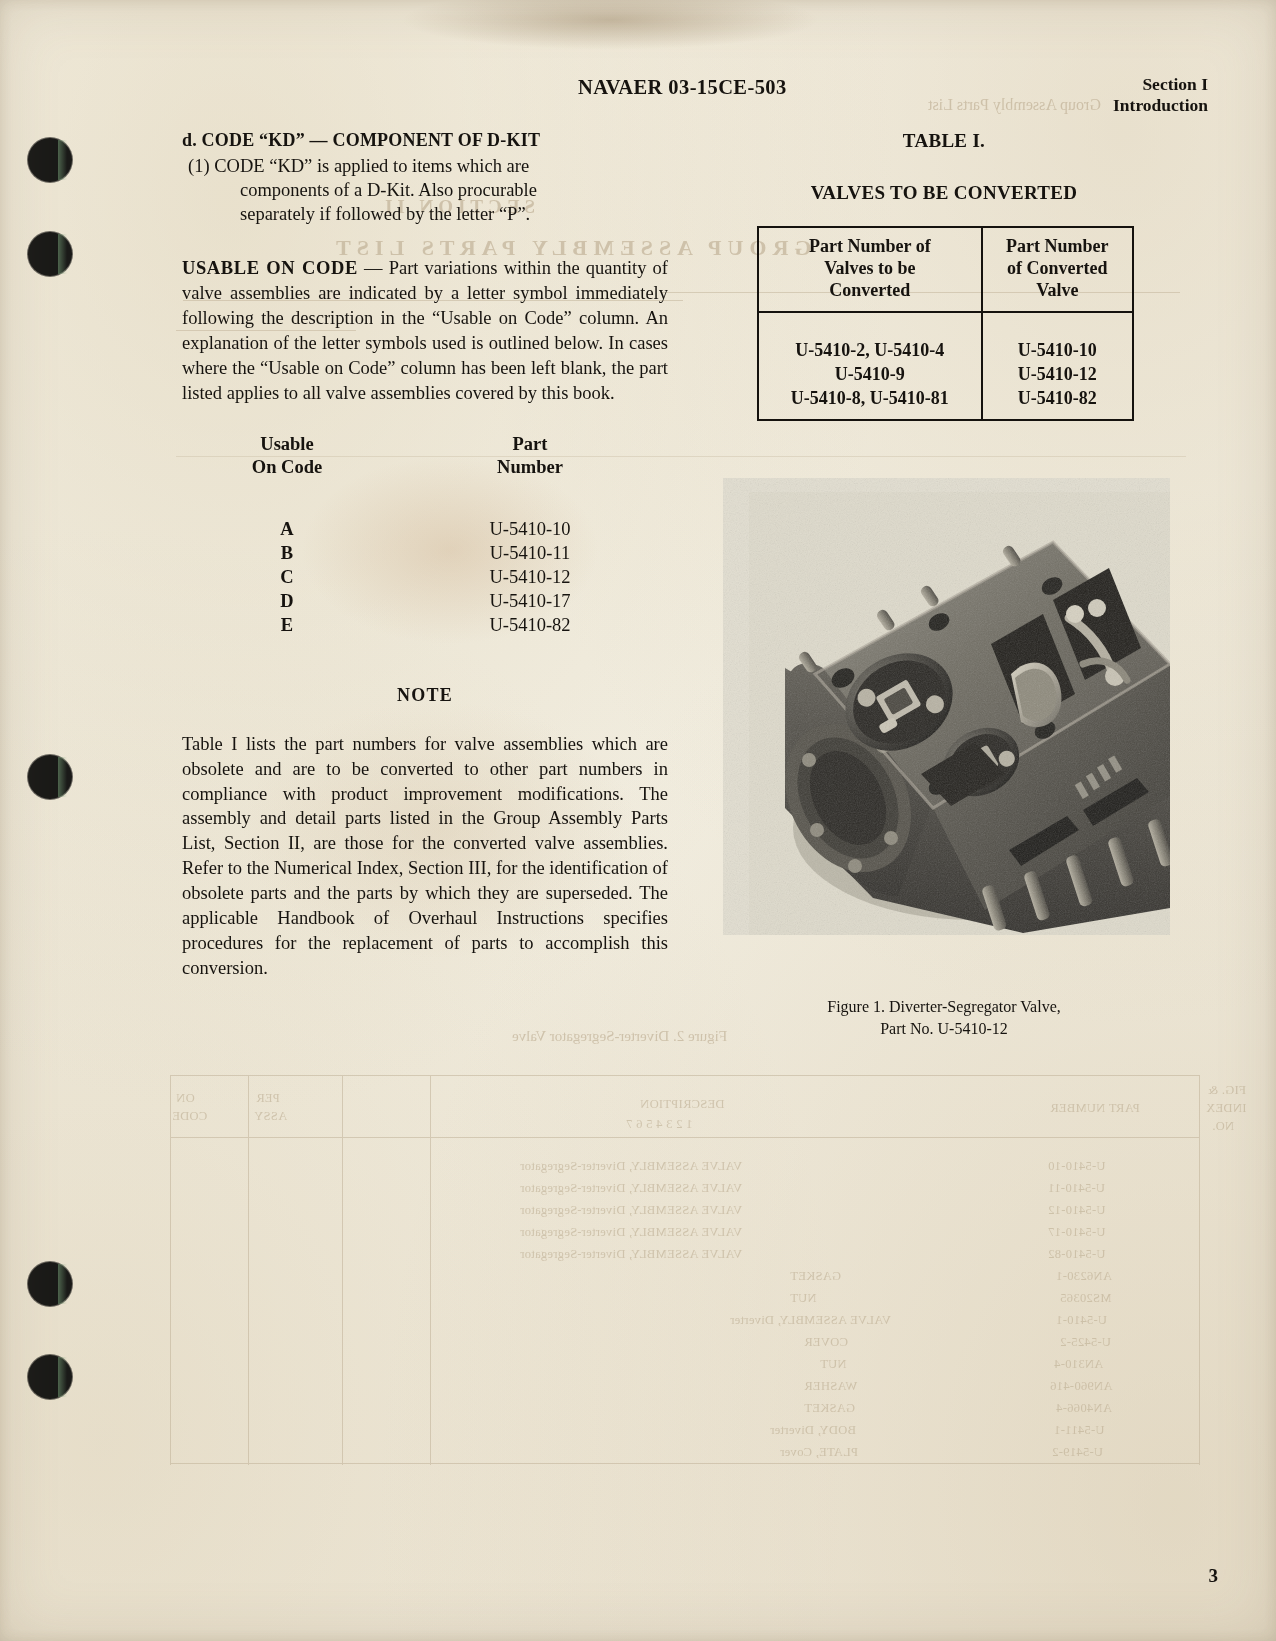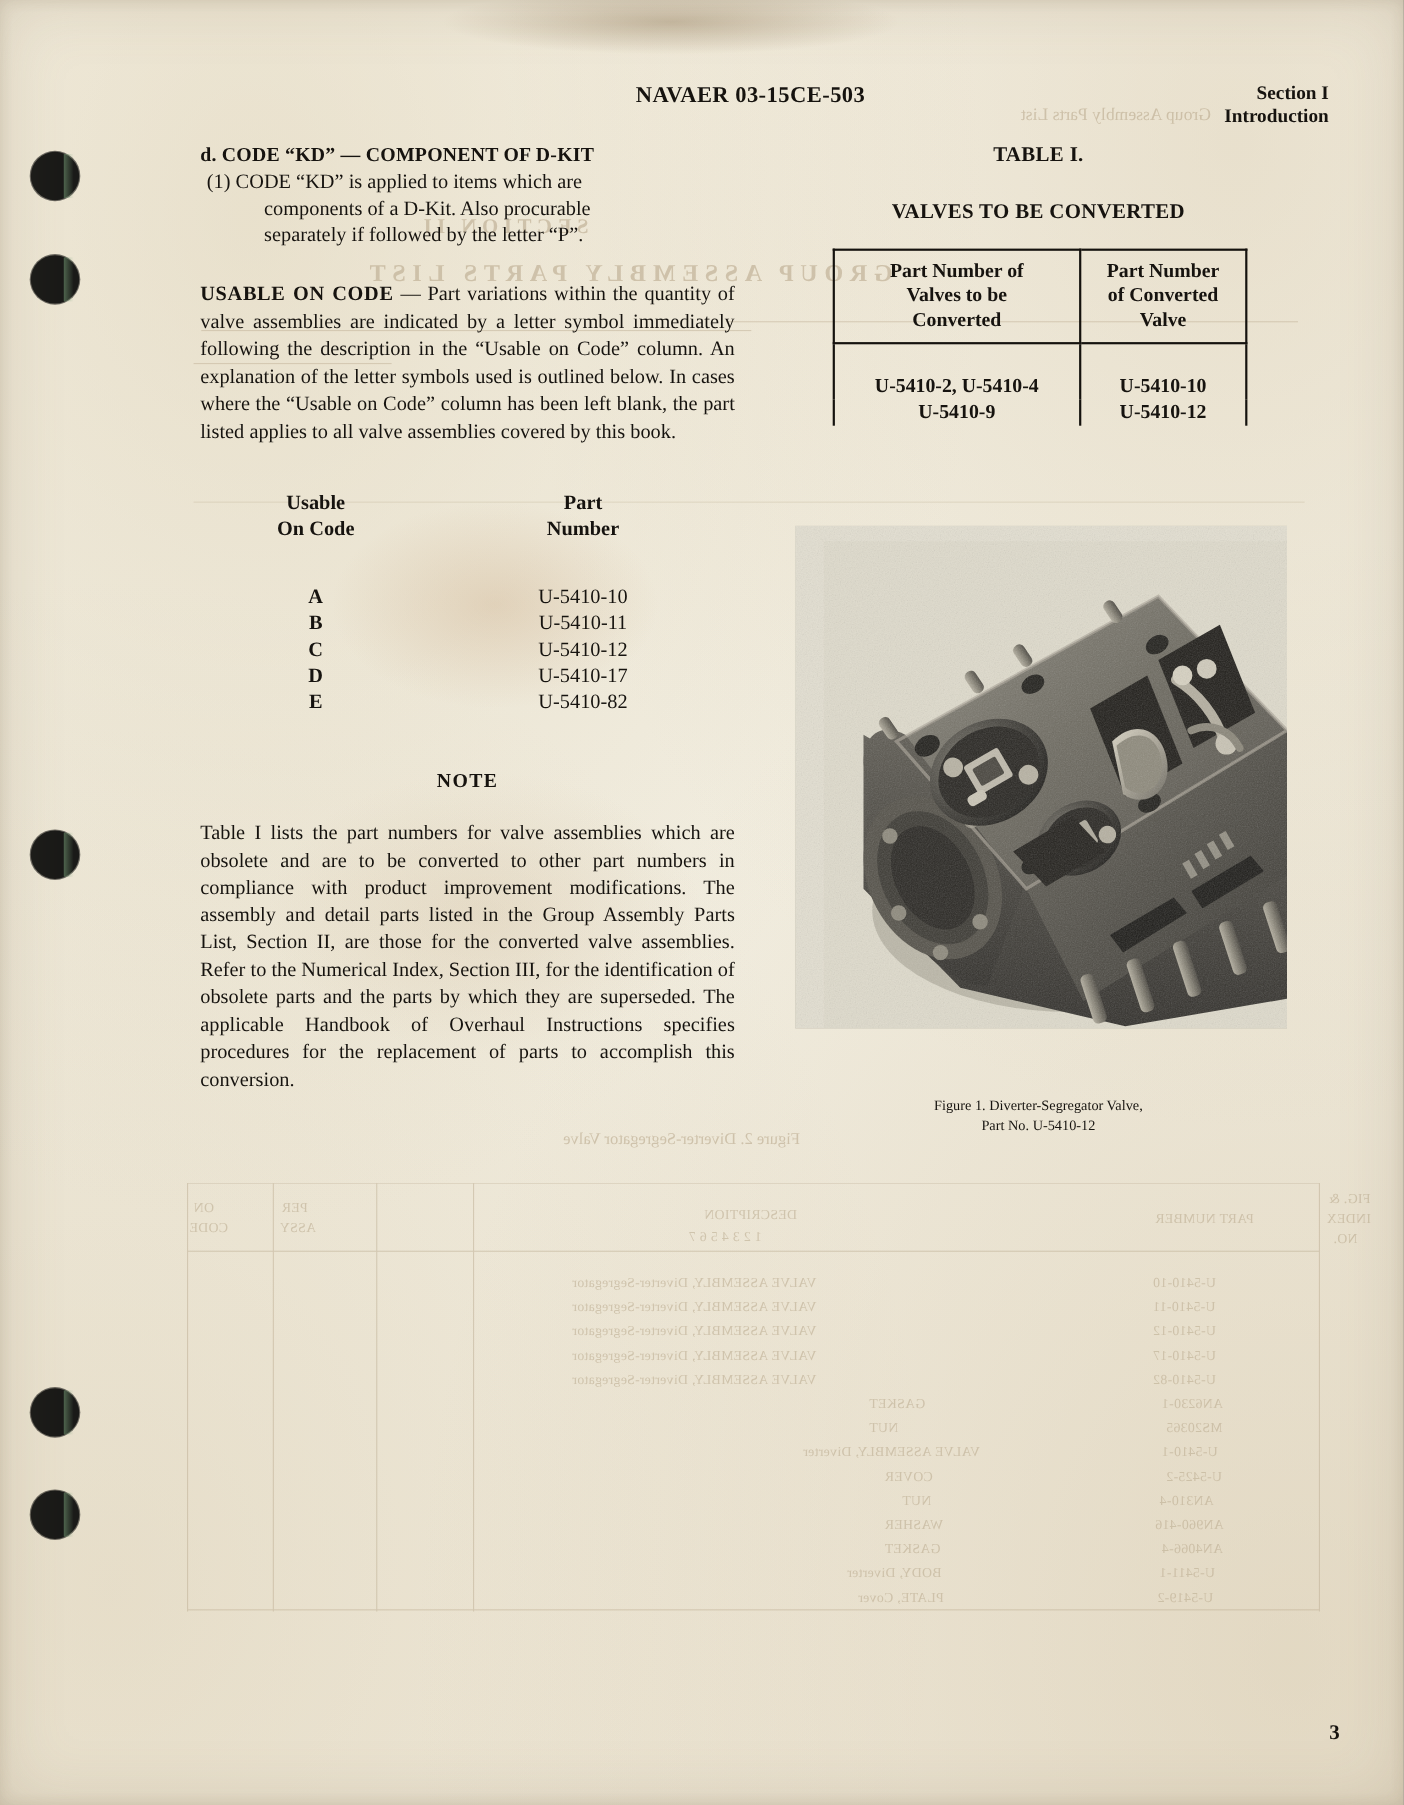--- a/index.html
+++ b/index.html
@@ -66,21 +66,21 @@
   .kd-sub p.i{ text-indent:0; padding-left:26px;}
 
   .para{
     margin-top:30px;
     font-size:18.5px; line-height:1.345;
     text-align:justify;
   }
   .para b.lead{ font-weight:bold; letter-spacing:.6px;}
 
   
-  .codelist{ margin-top:42px; }
+  .codelist{ margin-top:28px; }
   .codelist .chead{
     display:flex; font-weight:bold; font-size:18.5px; line-height:1.22;
     text-align:center;
   }
   .codelist .chead .c1{ width:210px; }
   .codelist .chead .c2{ width:276px; }
   .codelist .rows{ margin-top:38px; }
   .codelist .row{ display:flex; font-size:18.5px; line-height:1.30; }
   .codelist .row .c1{ width:210px; text-align:center; font-weight:bold;}
   .codelist .row .c2{ width:276px; text-align:center; }
@@ -123,21 +123,21 @@
     overflow:hidden;
   }
   .photo-wrap .bg{
     position:absolute; inset:0;
     background:
       radial-gradient(ellipse at 30% 20%, #e9e5d8, #d8d3c4 55%, #cdc8b8 100%);
   }
   .valve-img{ position:absolute; inset:0; }
   .fig-cap{
     position:absolute; left:714px; top:996px; width:460px;
-    text-align:center; font-size:13px; line-height:1.36;
+    text-align:center; font-size:16px; line-height:1.36;
   }
 
   
   .ghost{
     position:absolute;
     color:#b9a88c;
     opacity:.58;
     font-family:"Liberation Serif", serif;
     pointer-events:none;
     user-select:none;
@@ -328,20 +328,24 @@
         </tr>
       </thead>
       <tbody>
         <tr class="first">
           <td class="c1">U-5410-2, U-5410-4</td>
           <td class="c2">U-5410-10</td>
         </tr>
         <tr>
           <td class="c1">U-5410-9</td>
           <td class="c2">U-5410-12</td>
+        </tr>
+        <tr class="last">
+          <td class="c1">U-5410-8, U-5410-81</td>
+          <td class="c2">U-5410-82</td>
         </tr>
       </tbody>
     </table>
   </div>
 
   <div class="photo-wrap">
     <div class="bg"></div>
     <svg class="valve-img" viewBox="0 0 447 457" preserveAspectRatio="none">
       <defs>
         <linearGradient id="gTop" x1="0" y1="0" x2="1" y2="1">

